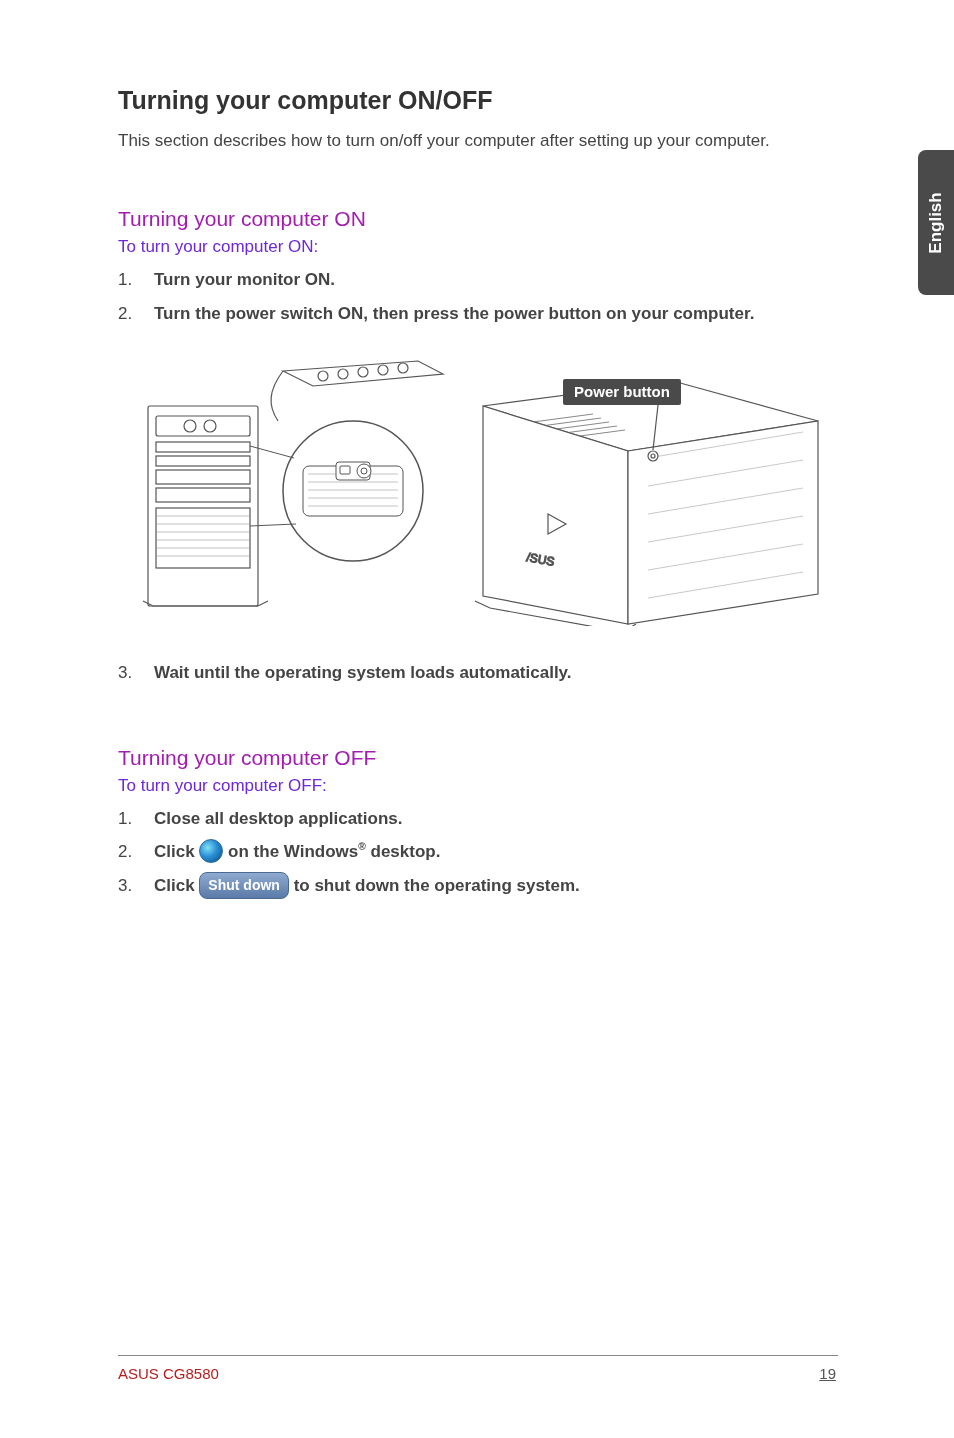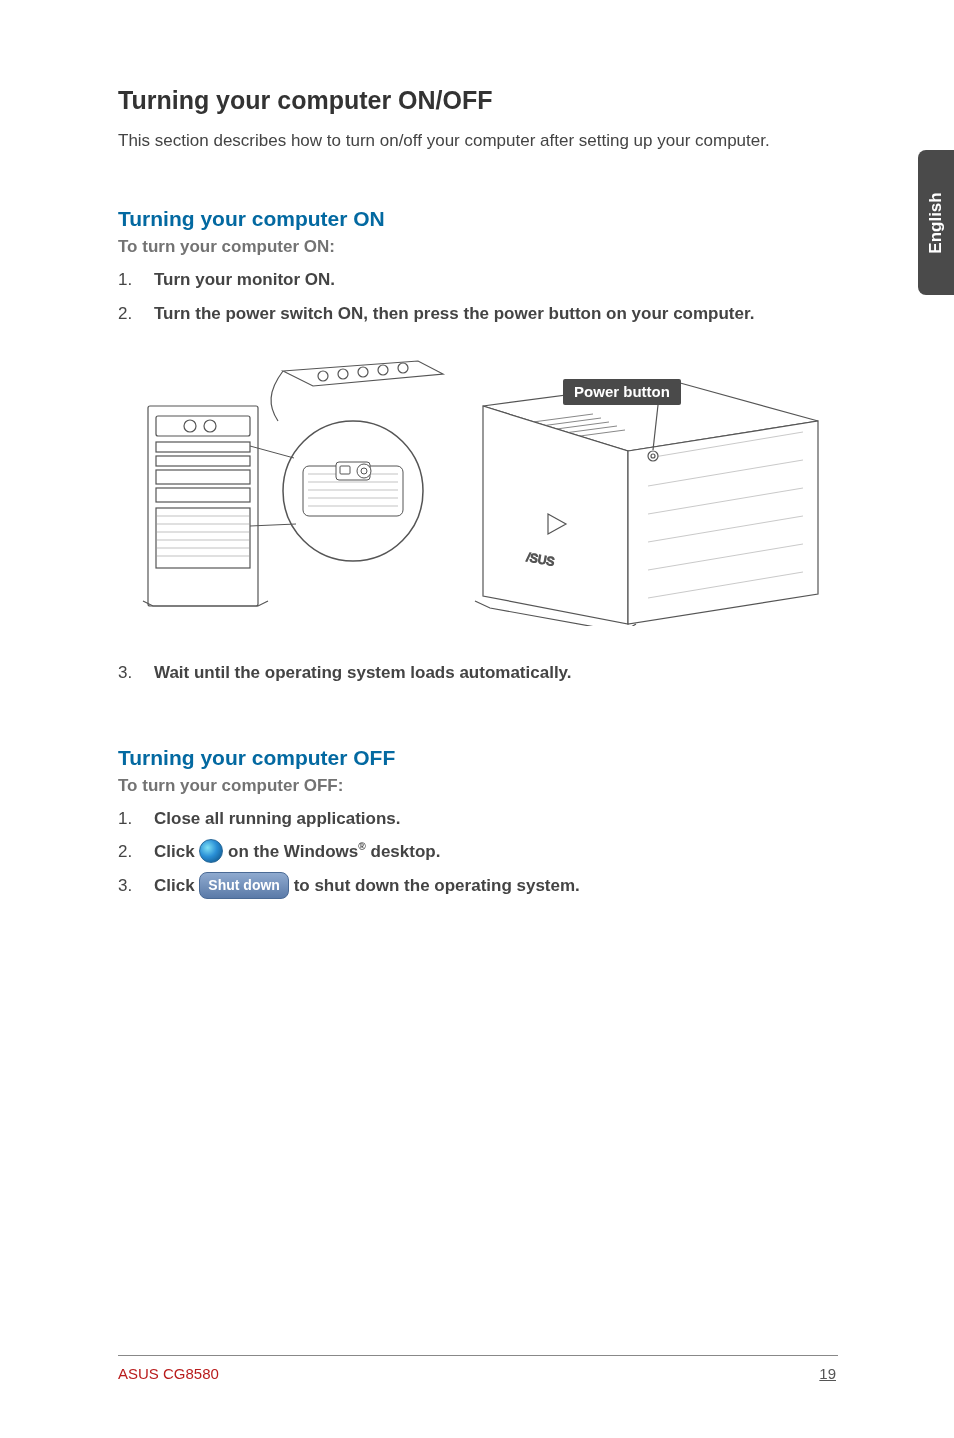--- a/index.html
+++ b/index.html
@@ -50,29 +50,29 @@
     margin: 0 0 16px 0;
     color: #333;
   }
   .intro {
     font-size: 17px;
     margin: 12px 0 56px 0;
     color: #444;
   }
   h2 {
     font-size: 21px;
-    font-weight: bold;
+    font-weight: normal;
     margin: 0 0 6px 0;
-    color: #0369a1;
+    color: #a21caf;
   }
   .subhead {
     font-size: 17px;
-    font-weight: bold;
+    font-weight: normal;
     margin: 0 0 10px 0;
-    color: #737373;
+    color: #6d28d9;
   }
   .step {
     display: flex;
     font-size: 17px;
     color: #444;
     margin-bottom: 8px;
     line-height: 1.5;
   }
   .step .num {
     width: 36px;
@@ -270,21 +270,21 @@
       <div class="num">3.</div>
       <div class="txt">Wait until the operating system loads automatically.</div>
     </div>
 
     <div class="sect2">
       <h2>Turning your computer OFF</h2>
       <p class="subhead">To turn your computer OFF:</p>
 
       <div class="step">
         <div class="num">1.</div>
-        <div class="txt">Close all running applications.</div>
+        <div class="txt">Close all desktop applications.</div>
       </div>
 
       <div class="step">
         <div class="num">2.</div>
         <div class="txt">
           <span>Click </span>
           <span class="inline-icon start-orb"></span>
           <span> on the Windows</span><sup>®</sup>
           <span> desktop.</span>
         </div>

